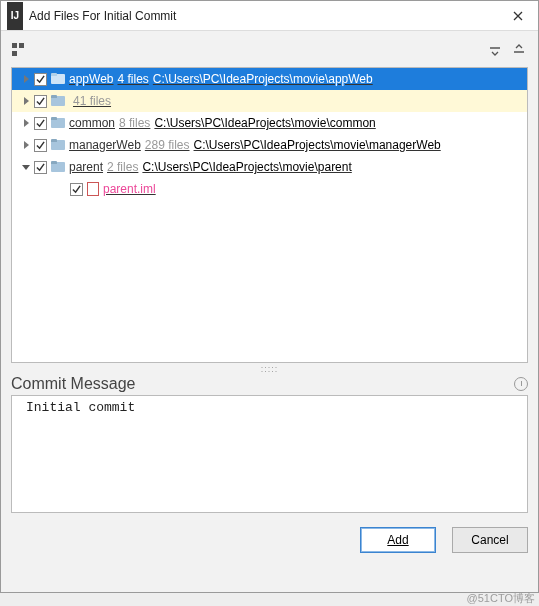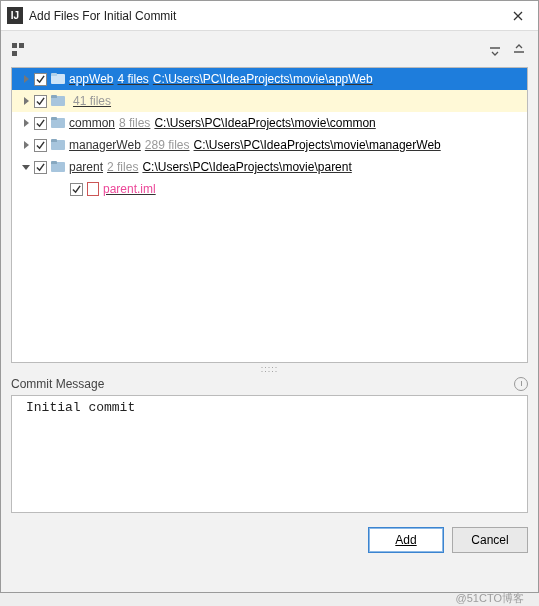--- a/index.html
+++ b/index.html
@@ -6,21 +6,21 @@
     body { margin: 0; background: #eee; width: 539px; height: 606px; }
     .dialog {
       width: 539px; height: 593px; background: #f2f2f2;
       border: 1px solid #9a9a9a; display: flex; flex-direction: column;
       color: #333;
     }
     .titlebar {
       height: 30px; display: flex; align-items: center; padding: 0 6px;
       background: #fff; border-bottom: 1px solid #ddd;
     }
-    .titlebar .app-icon { width: 16px; height: 17px; background: #333; margin-right: 6px; display: inline-flex; align-items: center; justify-content: center; color: #fff; font-size: 10px; font-weight: bold; }
+    .titlebar .app-icon { width: 16px; height: 28px; background: #333; margin-right: 6px; display: inline-flex; align-items: center; justify-content: center; color: #fff; font-size: 10px; font-weight: bold; }
     .titlebar .title { font-size: 12px; color: #222; flex: 1; }
     .titlebar .close { width: 28px; height: 28px; display:flex; align-items:center; justify-content:center; cursor:pointer; }
     .titlebar .close svg { width:10px; height:10px; }
     .toolbar {
       height: 26px; margin: 6px 10px 4px; display: flex; align-items: center;
     }
     .toolbar .group-icon { width:16px; height:16px; display:flex; flex-wrap:wrap; cursor:pointer; }
     .toolbar .group-icon span { width:5px; height:5px; background:#555; margin:1px; }
     .toolbar .spacer { flex:1; }
     .toolbar .tb-btn { width:18px; height:18px; margin-left:6px; display:flex; align-items:center; justify-content:center; cursor:pointer; }
@@ -54,37 +54,37 @@
     .file-ic.iml { border-color:#c55; }
     .file-ic.xml { border-color:#d08030; }
     .name { }
     .count { color:#999; margin:0 4px; }
     .path { color:#000000; }
     .row.selected .count, .row.selected .path { color:#ffffff; }
     .filelink { color:#ec4899; }
     .gripper { height:8px; display:flex; justify-content:center; align-items:center; margin:2px 0; color:#999; font-size:9px; cursor:row-resize; letter-spacing:1px;}
     .commit-section { margin: 0 10px; }
     .commit-label-row { display:flex; align-items:center; height:18px; }
-    .commit-label { font-size:12px; color:#444; }
+    .commit-label { font-size:16px; color:#444; }
     .history-ic { width:14px; height:14px; border:1.4px solid #999; border-radius:50%; position:relative; cursor:pointer; }
     .history-ic::after { content:''; position:absolute; left:6px; top:3px; width:1.4px; height:5px; background:#999; transform-origin:bottom; }
     .commit-box {
       margin-top:2px; width:100%; height:118px; background:#fff; border:1px solid #bbb;
       font-family: "Courier New", monospace; font-size:13px; padding:4px 14px;
       resize:none; outline:none; color:#222;
     }
     .buttons { display:flex; justify-content:flex-end; padding:10px 10px 8px; }
     .btn {
-      min-width:76px; height:26px; font-size:12px; margin-left:8px;
+      min-width:76px; height:26px; font-size:12px; margin-left:16px;
       border:1px solid #aaa; background:#e9e9e9; cursor:pointer; padding:0 4px;
       display:inline-flex; align-items:center; justify-content:center;
     }
     .btn.primary { border:1px solid #3b84d0; box-shadow: inset 0 0 0 1px #8bb8e6; background:#fff; }
     .btn .mn { text-decoration: underline; }
-    .watermark { position:absolute; right:15px; bottom:0; font-size:11px; color:#666; opacity:0.6; font-family: sans-serif; }
+    .watermark { position:absolute; right:4px; bottom:0; font-size:11px; color:#666; opacity:0.6; font-family: sans-serif; }
     .wrap { position:relative; width:539px; height:606px; }
   </style>
 </head>
 <body>
 <div class="wrap">
 
 <div class="dialog">
 
   <div class="titlebar">
     <span class="app-icon">IJ</span>

